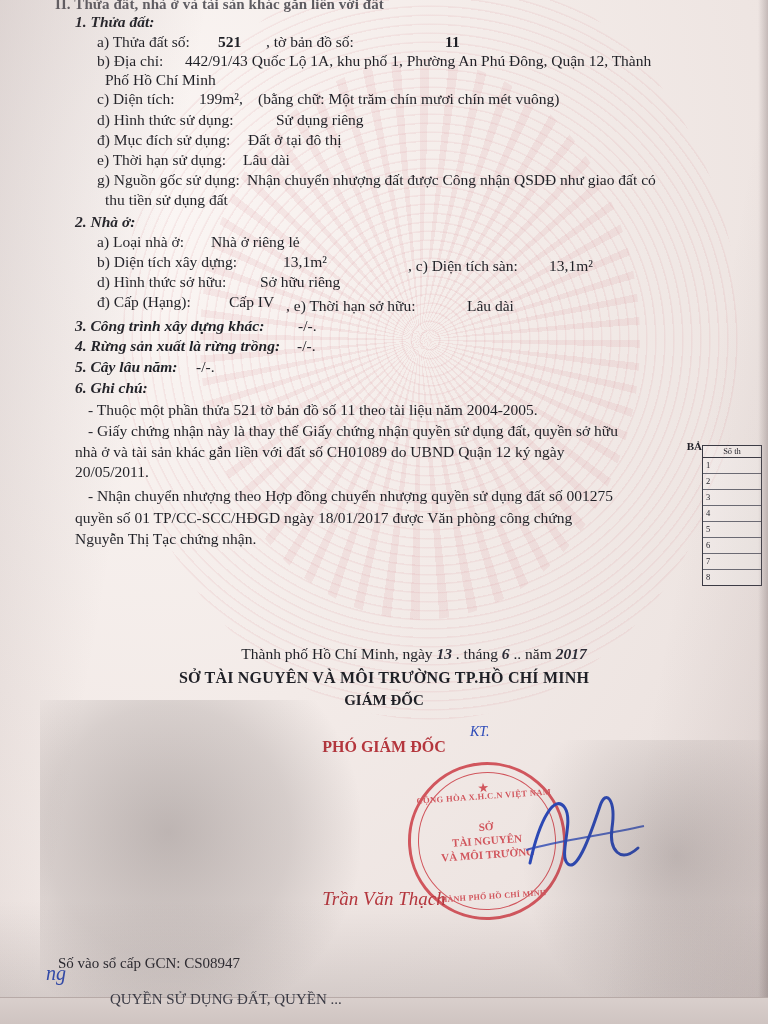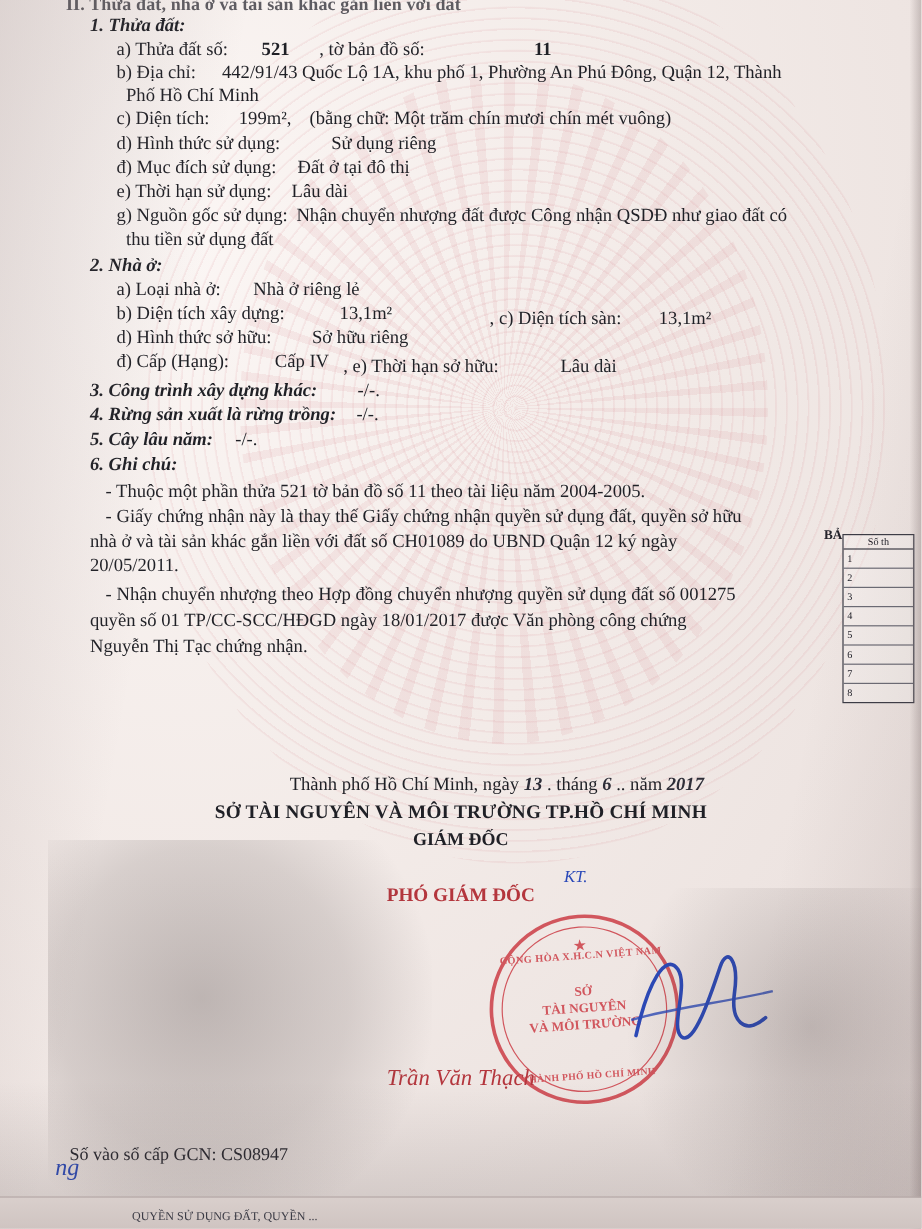--- a/index.html
+++ b/index.html
@@ -150,21 +150,21 @@
   .bottom-left .num{font-weight:normal;}
   .blue-mark{
     position:absolute;left:46px;top:962px;color:#2b49b8;font-style:italic;font-size:20px;
   }
   .bottom-strip{
     position:absolute;left:0;bottom:0;width:768px;height:26px;
     background:linear-gradient(180deg,#d9cfcc 0%, #cfc4c1 100%);
     border-top:1px solid #b7aaa7;
   }
   .bottom-strip-text{
-    position:absolute;left:110px;bottom:4px;font-size:10px;color:#3a3a44;white-space:nowrap;
+    position:absolute;left:110px;bottom:16px;font-size:15px;color:#3a3a44;white-space:nowrap;
   }
   .edge-right{
     position:absolute;right:0;top:0;width:10px;height:1024px;
     background:linear-gradient(90deg, rgba(120,105,105,0) 0%, rgba(120,105,105,0.35) 100%);
   }
 </style>
 </head>
 <body>
 
 <div id="page">

